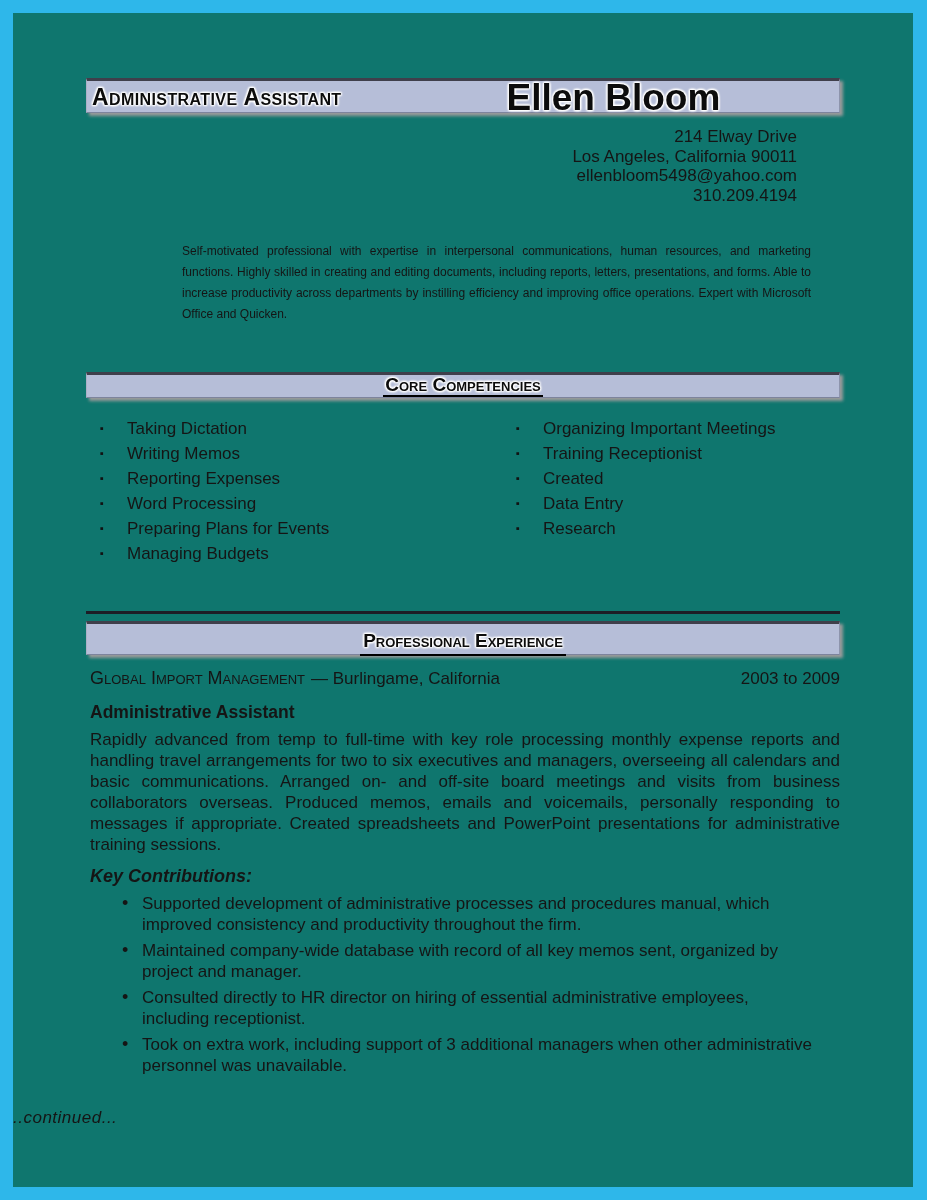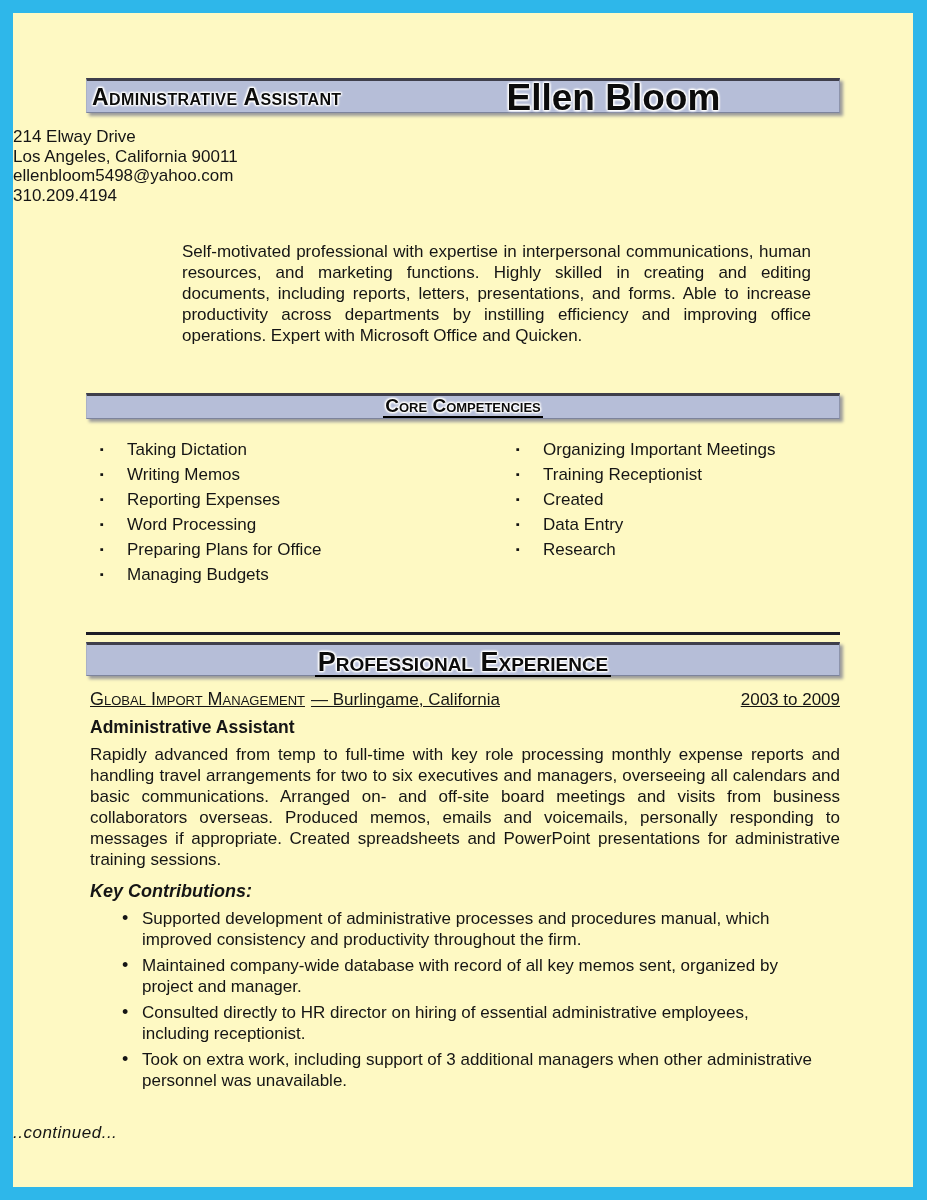--- a/index.html
+++ b/index.html
@@ -6,21 +6,21 @@
   body {
     width:927px; height:1200px;
     background:#2eb7ea;
     position:relative;
     font-family:"Liberation Sans", sans-serif;
     color:#151515;
     -webkit-font-smoothing:antialiased;
   }
   .page {
     position:absolute; left:13px; top:13px; right:14px; bottom:13px;
-    background:#fef9c3;
+    background:#0f766e;
     overflow:hidden;
   }
   .glow {
     text-shadow: 0 0 2px #fff, 0 0 3px #fff, 1px 1px 2px #fff,
                  -1px -1px 2px #fff, 1px -1px 2px #fff, -1px 1px 2px #fff;
   }
   
   .bar {
     background:#b6bed8;
     border-top:3px solid #3f3f4b;
@@ -41,27 +41,27 @@
     color:#0c0c0c; white-space:nowrap;
   }
   .name {
     position:absolute; left:70%; top:-4px; transform:translateX(-50%);
     font-weight:bold; font-size:37px; line-height:42px;
     color:#0c0c0c; white-space:nowrap;
   }
   
   .contact {
     margin:14px 116px 0 0;
-    text-align:left;
+    text-align:right;
     font-size:17px; line-height:19.5px;
   }
   
   .summary {
     margin:36px 102px 0 169px;
-    font-size:17px; line-height:21px;
+    font-size:12px; line-height:21px;
     text-align:justify;
   }
   
   .section-bar { text-align:center; }
   .cc-bar { margin:47px 73px 0 73px; height:22px; }
   .section-heading {
     display:inline-block;
     font-weight:bold; font-variant:small-caps;
     color:#0c0c0c;
   }
@@ -70,40 +70,40 @@
     border-bottom:2px solid #000;
     padding:0 2px 0 2px;
   }
   .pe-rule {
     margin:37px 73px 0 73px;
     border-top:3px solid #1d1d26;
     height:0;
   }
   .pe-bar { margin:7px 73px 0 73px; height:30px; }
   .pe-heading {
-    font-size:27px; line-height:24px;
+    font-size:19px; line-height:24px;
     margin-top:5px;
     border-bottom:2px solid #000;
     padding:0 3px 1px 3px;
   }
   
   .cc-columns { margin:10px 73px 0 73px; display:flex; }
   ul.cc-col { list-style:none; margin:8px; padding:0; }
   ul.cc-col.left  { margin-left:14px; width:408px; }
   ul.cc-col.right { margin-left:0; }
   .cc-item { font-size:17px; line-height:24px; white-space:nowrap; }
   .sq {
     display:inline-block; width:27px;
     font-size:11px; vertical-align:2px; color:#111;
   }
   
   .employer-row {
-    margin:12px 73px 6px 77px;
+    margin:12px 73px 12px 77px;
     display:flex; justify-content:space-between; align-items:baseline;
-    font-size:17px; line-height:22px;text-decoration:underline;
+    font-size:17px; line-height:22px;
   }
   .employer-name { font-variant:small-caps; font-size:18px; }
   .employer-loc { margin-left:6px; }
   .job-title {
     margin:5px 73px 0 77px;
     font-weight:bold; font-size:17.5px; line-height:20px;
   }
   .job-desc {
     margin:7px 73px 0 77px;
     font-size:17px; line-height:21px;
@@ -170,21 +170,21 @@
 
         <li class="cc-item">
           <span class="sq">▪</span><span class="cc-text">Reporting Expenses</span>
         </li>
 
         <li class="cc-item">
           <span class="sq">▪</span><span class="cc-text">Word Processing</span>
         </li>
 
         <li class="cc-item">
-          <span class="sq">▪</span><span class="cc-text">Preparing Plans for Office</span>
+          <span class="sq">▪</span><span class="cc-text">Preparing Plans for Events</span>
         </li>
 
         <li class="cc-item">
           <span class="sq">▪</span><span class="cc-text">Managing Budgets</span>
         </li>
       </ul>
     <ul class="cc-col right">
 
         <li class="cc-item">
           <span class="sq">▪</span><span class="cc-text">Organizing Important Meetings</span>

